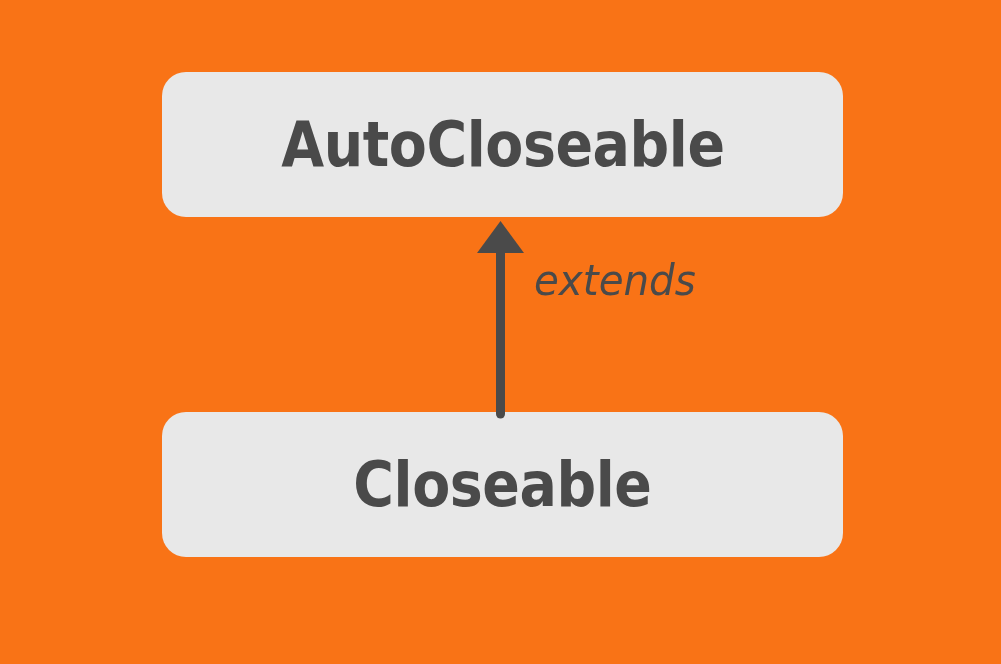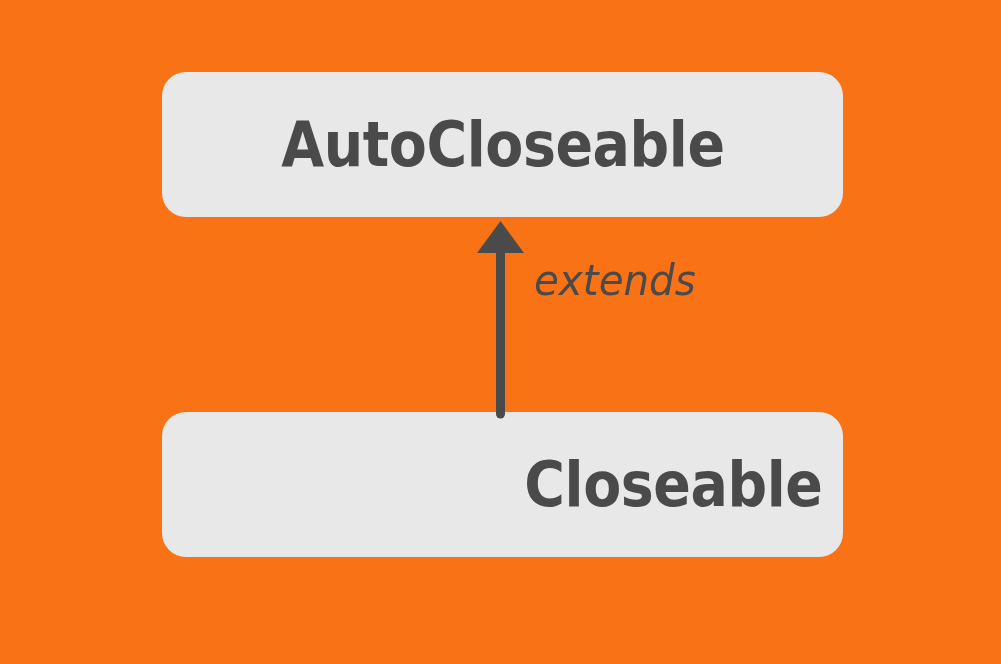--- a/index.html
+++ b/index.html
@@ -30,21 +30,21 @@
     height: 145px;
     background: #e8e8e8;
     border-radius: 24px;
     display: flex;
     align-items: center;
     justify-content: center;
     box-sizing: border-box;
   }
 
   #box-autocloseable { top: 72px; }
-  #box-closeable    { top: 412px; justify-content: flex-end; }
+  #box-closeable    { top: 412px; }
 
   .class-name {
     font-family: "DejaVu Sans", "Liberation Sans", sans-serif;
     font-weight: bold;
     font-size: 63px;
     line-height: 1;
     color: #4a4a4a;
     letter-spacing: -0.5px;
     white-space: nowrap;
     transform: scaleX(0.88);

